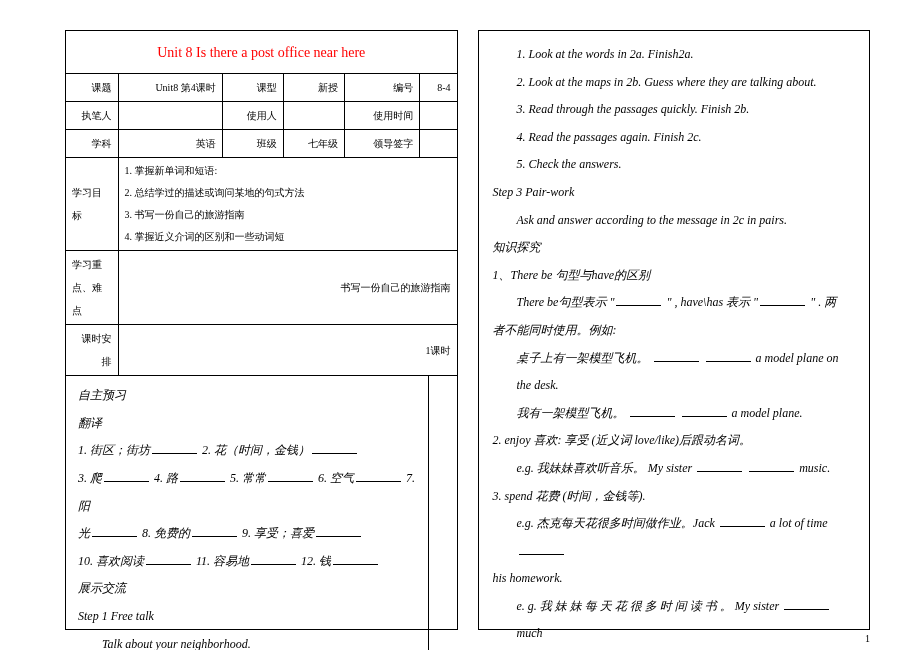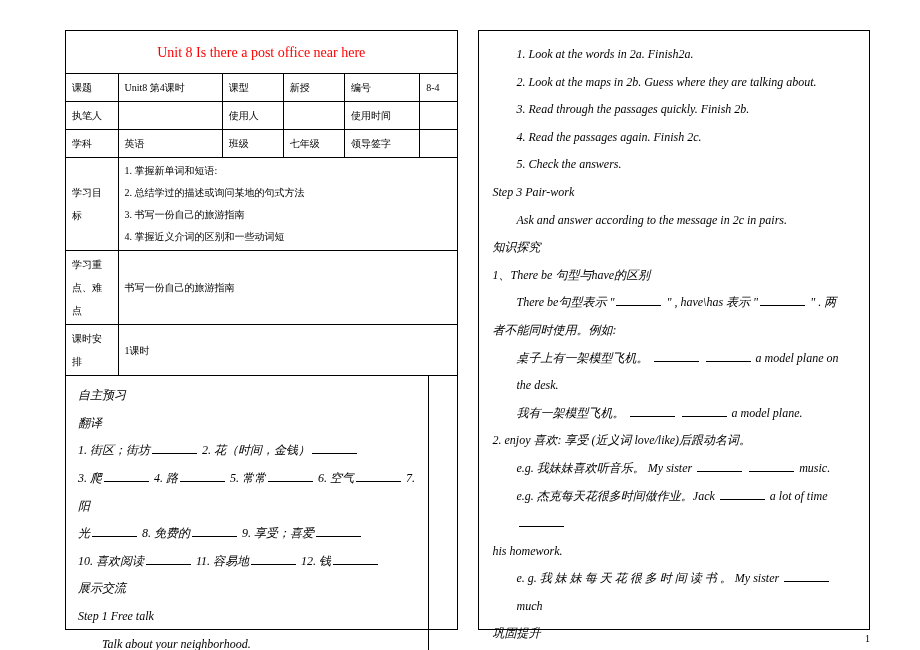--- a/index.html
+++ b/index.html
@@ -30,21 +30,21 @@
     }
     table.info {
       width: 100%;
       border-collapse: collapse;
     }
     table.info td {
       border: 1px solid #000;
       border-left: none;
       border-right: none;
       padding: 2px 6px;
-      text-align: left;
+      text-align: right;
       font-size: 10px;
       height: 26px;
     }
     table.info td + td { border-left: 1px solid #000; }
     table.info tr td:first-child { border-left: none; }
     table.info tr td:last-child { border-right: none; }
     .goals td { text-align: right; padding: 6px 10px; }
     .goals td:first-child { text-align: left; }
     .body-text {
       padding: 6px 12px;
@@ -180,20 +180,21 @@
       <span class="blank"></span>
       <span>a model plane.</span>
     </div>
     <div>2. enjoy 喜欢: 享受 (近义词 love/like)后跟动名词。</div>
     <div class="indent1">
       <span>e.g. 我妹妹喜欢听音乐。 My sister</span>
       <span class="blank"></span>
       <span class="blank"></span>
       <span>music.</span>
     </div>
+    <div>3. spend 花费 (时间，金钱等).</div>
     <div class="indent1">
       <span>e.g. 杰克每天花很多时间做作业。Jack</span>
       <span class="blank"></span>
       <span>a lot of time</span>
       <span class="blank"></span>
     </div>
     <div>his homework.</div>
     <div class="indent1">
       <span>e. g.  我 妹 妹 每 天 花 很 多 时 间 读 书 。  My sister</span>
       <span class="blank"></span>

